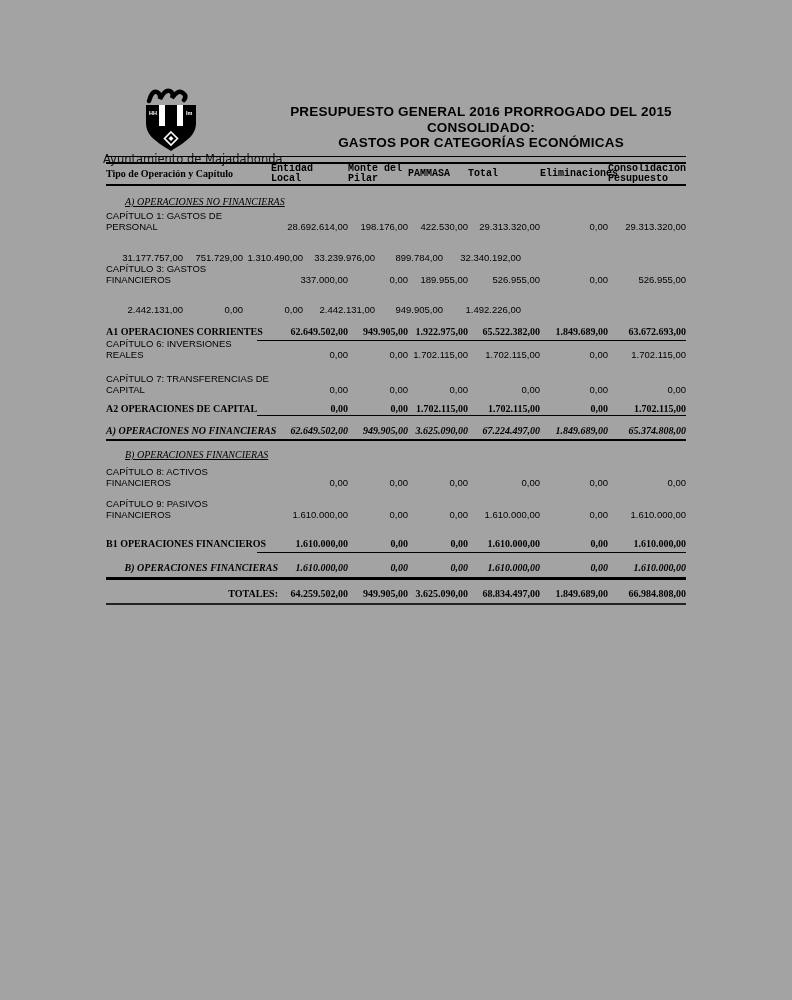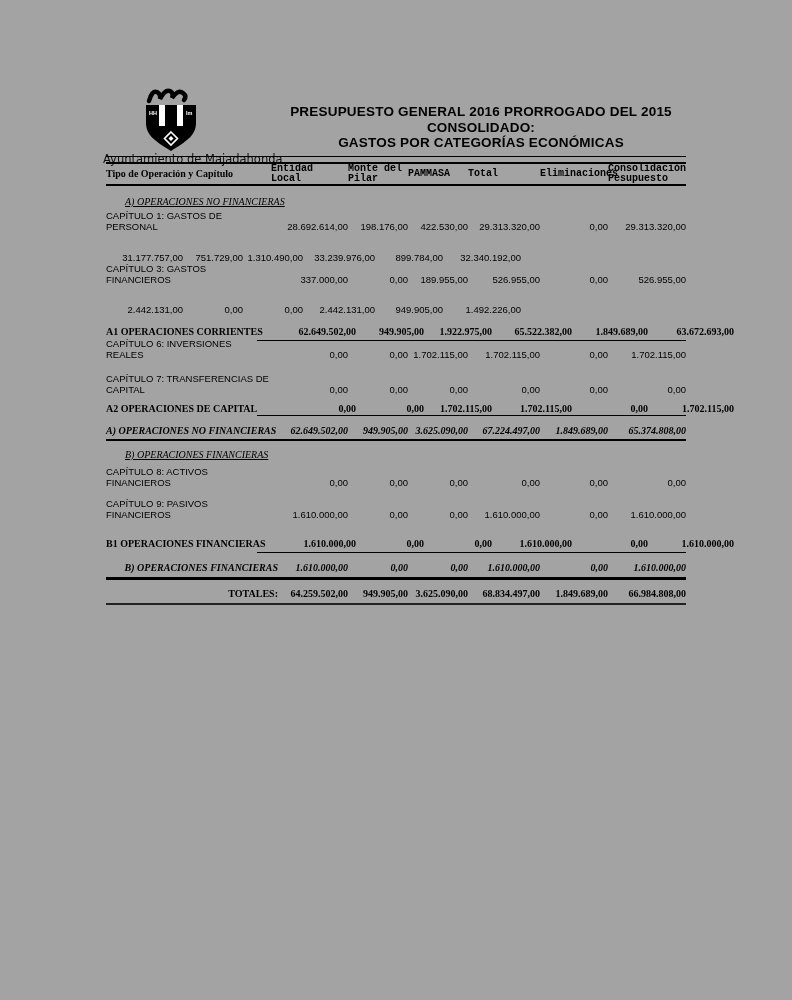--- a/index.html
+++ b/index.html
@@ -33,21 +33,21 @@
   }
   .row { display:flex; align-items:flex-end; }
   .c   { flex:none; }
   .lbl { width:165px; text-align:left; }
   .n1{width:77px}.n2{width:60px}.n3{width:60px}.n4{width:72px}.n5{width:68px}.n6{width:78px}
   .num { text-align:right; }
   .h-c { text-align:left;font-family:Liberation Mono, monospace; }
 
   .row.data { font-family:"Liberation Sans", sans-serif; font-size:9.5px; line-height:10.5px; }
   .row.subtotal {
-    font-family:"Liberation Serif", serif; font-weight:bold; font-size:10px;gap:8px;
+    font-family:"Liberation Serif", serif; font-weight:bold; font-size:10px;
   }
   .row.subtotal .lbl { white-space:nowrap; }
   .row.grand {
     font-family:"Liberation Serif", serif; font-weight:bold; font-style:italic; font-size:10px;
   }
   .row.grand .lbl { white-space:nowrap; }
   .row.grand .lbl.r, .row.totals .lbl.r { width:172px; text-align:right; }
   .row.grand .n1.s, .row.totals .n1.s { width:70px; }
   .row.totals {
     font-family:"Liberation Serif", serif; font-weight:bold; font-size:10px;
@@ -209,21 +209,21 @@
       <span class="c lbl">CAPÍTULO 9: PASIVOS FINANCIEROS</span>
       <span class="c n1 num">1.610.000,00</span>
       <span class="c n2 num">0,00</span>
       <span class="c n3 num">0,00</span>
       <span class="c n4 num">1.610.000,00</span>
       <span class="c n5 num">0,00</span>
       <span class="c n6 num">1.610.000,00</span>
     </div>
 
     <div class="row subtotal" style="margin-top:16px;height:13px">
-      <span class="c lbl">B1 OPERACIONES FINANCIERAS</span>
+      <span class="c lbl">B1 OPERACIONES FINANCIEROS</span>
       <span class="c n1 num">1.610.000,00</span>
       <span class="c n2 num">0,00</span>
       <span class="c n3 num">0,00</span>
       <span class="c n4 num">1.610.000,00</span>
       <span class="c n5 num">0,00</span>
       <span class="c n6 num">1.610.000,00</span>
     </div>
     <div class="rule partial" style="margin-top:3px"></div>
 
     <div class="row grand" style="margin-top:6px;height:14px">

